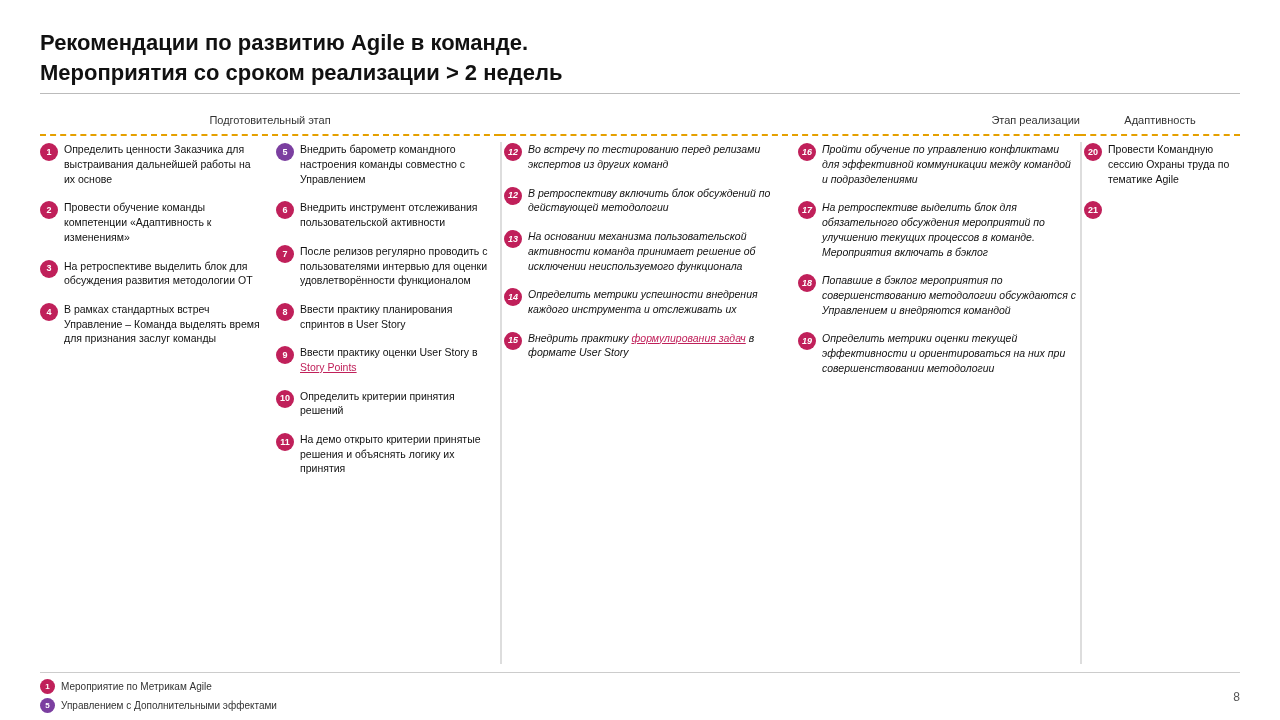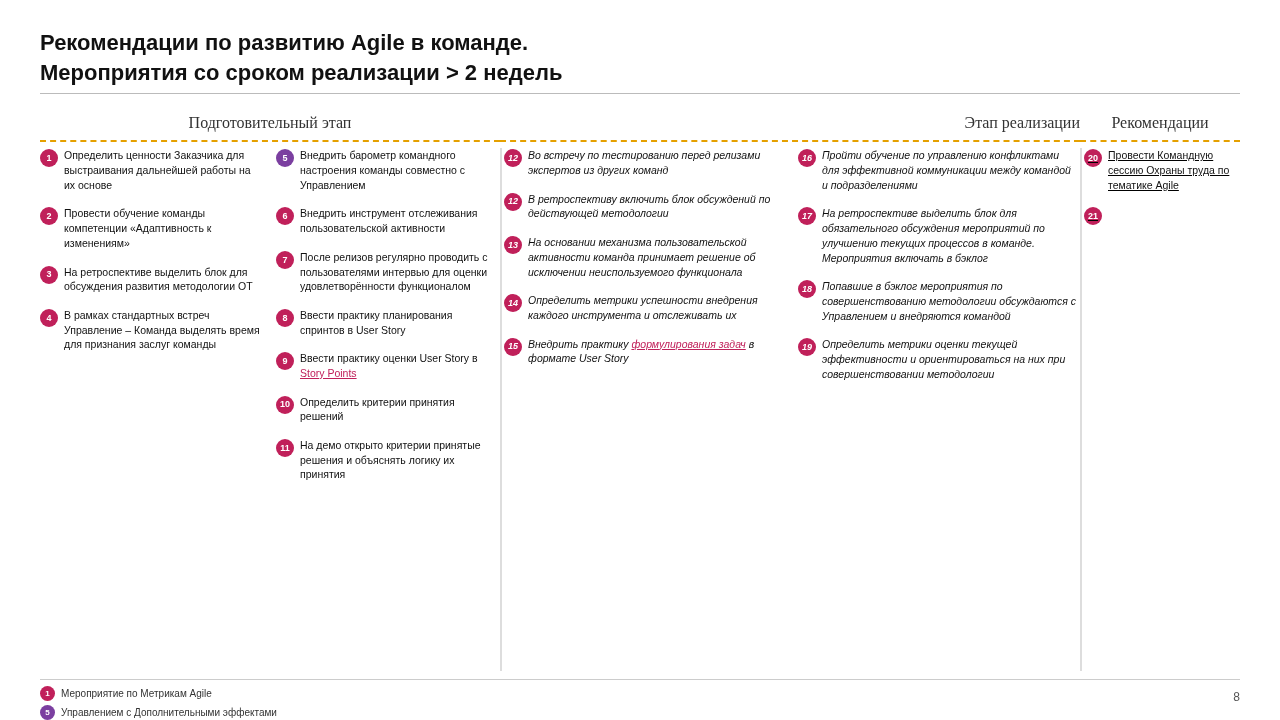--- a/index.html
+++ b/index.html
@@ -7,21 +7,21 @@
       font-family: Arial, sans-serif;
       background: #fff;
       width: 1280px;
       height: 720px;
       overflow: hidden;
       position: relative;
     }
     .page {
       width: 1280px;
       height: 720px;
-      padding: 28px 40px 0 40px;
+      padding: 28px 40px 7px 40px;
       display: flex;
       flex-direction: column;
     }
     .header {
       margin-bottom: 10px;
     }
     .header h1 {
       font-size: 22px;
       font-weight: bold;
       line-height: 1.35;
@@ -30,25 +30,24 @@
     .divider {
       border: none;
       border-top: 1.5px solid #bbb;
       margin: 6px 0 0 0;
     }
     .columns-header {
       display: flex;
       margin-top: 10px;
     }
     .col-header {
-      font-size: 16px;
+      font-size: 11px;
       color: #333;
       text-align: center;
       position: relative;
-      font-family: Liberation Serif, serif;
     }
     .col-header-prep { width: 460px; }
     .col-header-impl { width: 580px; text-align: right; }
     .col-header-scale { flex: 1; }
 
     .content-area {
       display: flex;
       flex: 1;
       margin-top: 16px;
       position: relative;
@@ -93,21 +92,20 @@
     }
     .col-impl {
       width: 580px;
       padding: 0 4px;
       display: flex;
       font-style: italic;
     }
     .col-scale {
       flex: 1;
       padding-left: 4px;
-      text-decoration: underline;
     }
 
     .sub-col {
       flex: 1;
       padding: 0 8px;
     }
     .sub-col:first-child { padding-left: 0; }
     .sub-col:last-child { padding-right: 0; }
 
     .item {
@@ -187,21 +185,21 @@
   </div>
 
   <div class="columns-header">
     <div class="col-header col-header-prep">
       <span>Подготовительный этап</span>
     </div>
     <div class="col-header col-header-impl">
       <span>Этап реализации</span>
     </div>
     <div class="col-header col-header-scale">
-      <span>Рекомендации</span>
+      <span>Адаптивность</span>
     </div>
   </div>
 
   <div class="content-area">
 
     <div class="phase-line phase-line-prep"></div>
     <div class="phase-line phase-line-impl"></div>
     <div class="phase-line phase-line-scale"></div>
 
     <div class="vert-divider vd1"></div>

